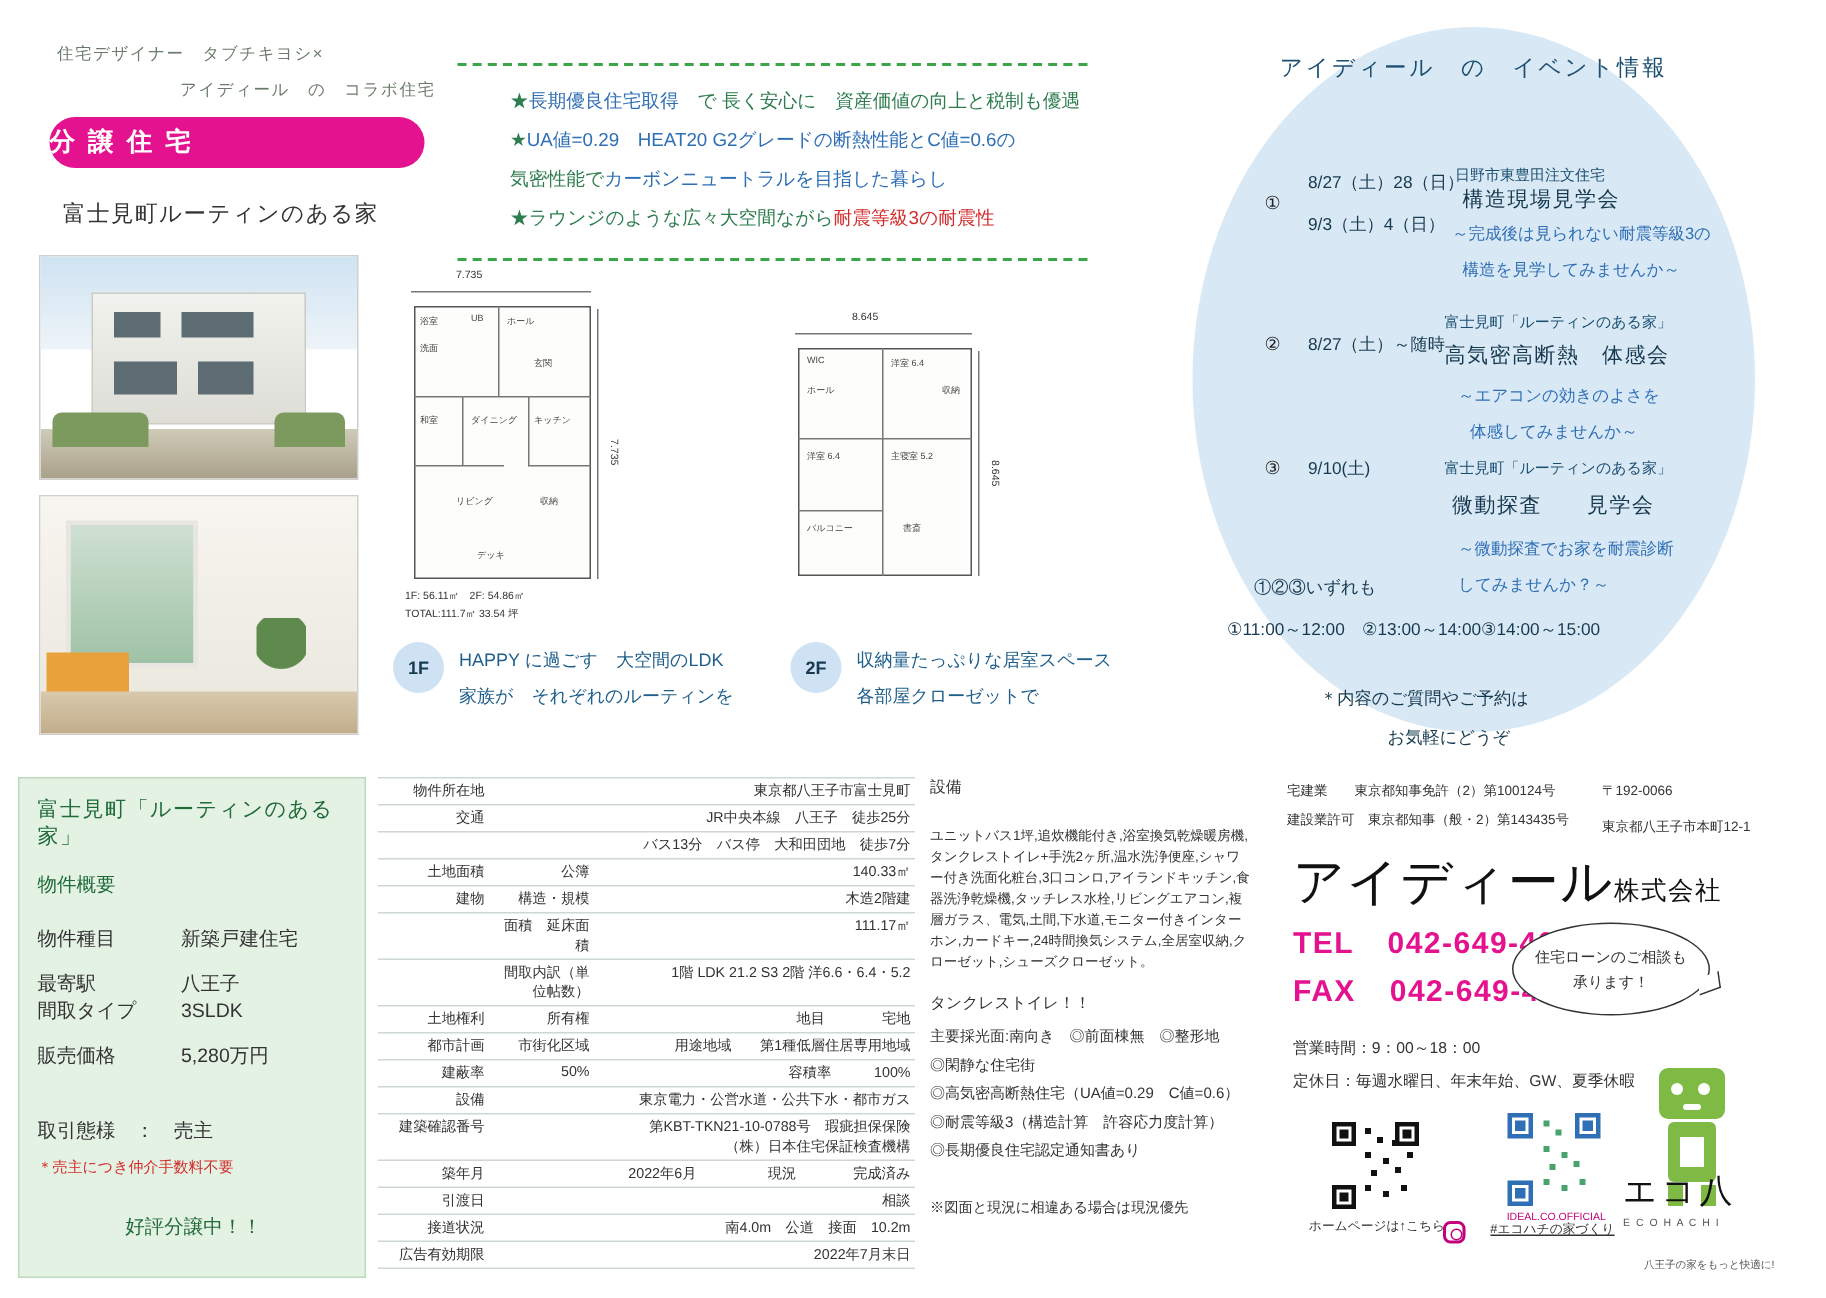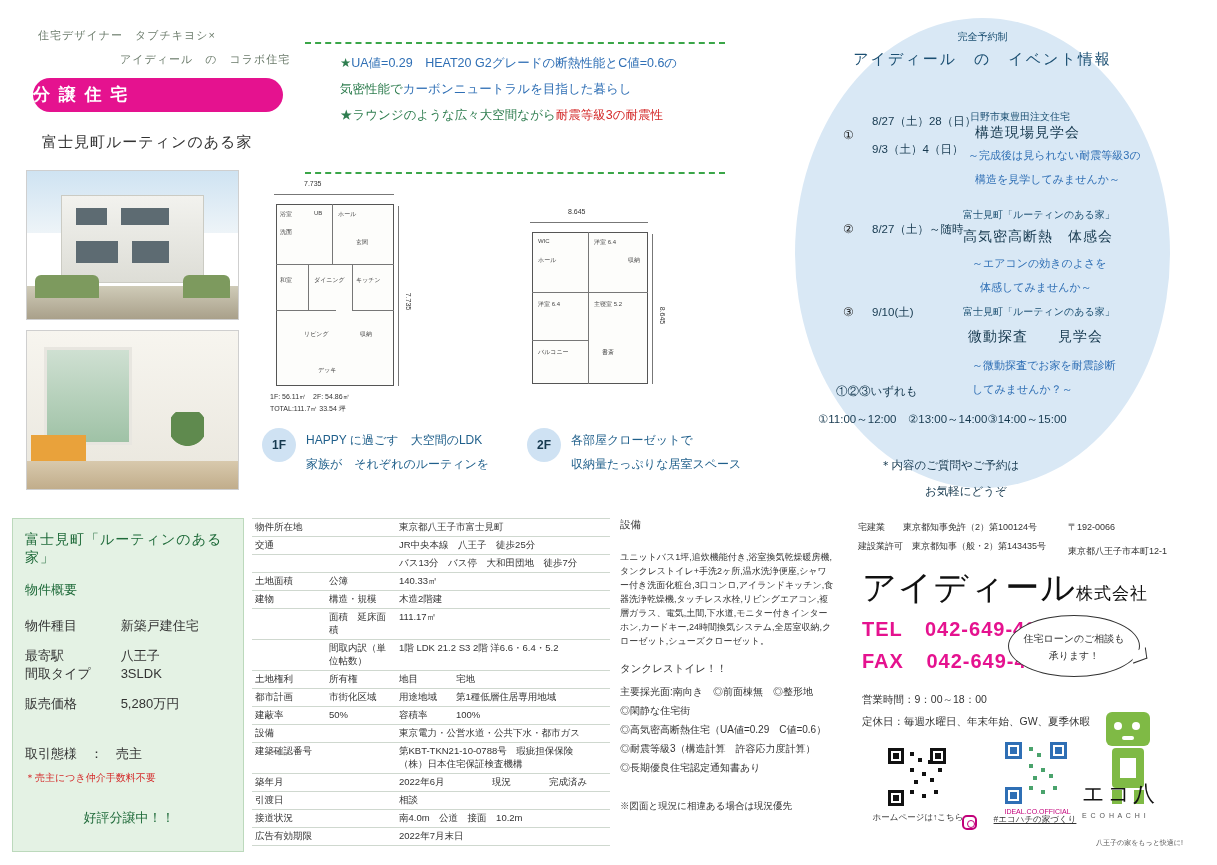--- a/index.html
+++ b/index.html
@@ -83,21 +83,21 @@
   .greencard {
     background:#e4f2e4; border:1px solid #bcd9bc;
   }
   .gc-title { font-size:14px; color:#1f6b3a; letter-spacing:1px; }
   .gc-sub { font-size:13px; color:#1f6b3a; }
   .gc-row { font-size:13px; color:#333; }
   .gc-note { font-size:10px; color:#d42a2a; }
   .gc-bottom { font-size:13px; color:#1f6b3a; }
 
   
-  .spec { font-size:9.5px; color:#333; border-collapse:collapse; width:100%; }
+  .spec { font-size:9.5px; color:#333; border-collapse:collapse; width:100%;text-align:right; }
   .spec td { border-bottom:1px solid #cfd8cf; padding:2px 3px; vertical-align:top; }
   .spec td.k { width:74px; color:#333; }
   .spec td.k2 { width:70px; }
   .spectop { border-top:1px solid #cfd8cf; }
 
   
   .eq { font-size:9px; color:#333; line-height:14px; }
   .eq-h { font-size:10.5px; color:#333; }
   .eq-chk { font-size:10px; color:#333; line-height:19px; }
 
@@ -144,36 +144,38 @@
   <div class="abs hdr-sub" style="left:38px; top:28px;">住宅デザイナー　タブチキヨシ×</div>
   <div class="abs hdr-sub" style="left:120px; top:52px;">アイディール　の　コラボ住宅</div>
   <div class="abs pink-pill" style="left:33px; top:78px;">分 譲 住 宅</div>
   <div class="abs house-title" style="left:42px; top:133px;">富士見町ルーティンのある家</div>
 
   
   <div class="abs dashrule" style="left:305px; top:42px; width:420px;"></div>
   <div class="abs dashrule" style="left:305px; top:172px; width:420px;"></div>
 
   <div class="abs bullets" style="left:340px; top:50px; width:400px;">
+    <div style="margin-top:4px;">
+      <span class="grn">★</span><span class="em">長期優良住宅取得</span><span class="grn">　で 長く安心に　資産価値の向上と税制も優遇</span>
+    </div>
     <div>
       <span class="grn">★</span><span class="em">UA値=0.29　HEAT20 G2グレードの断熱性能とC値=0.6の</span>
     </div>
     <div>
       <span class="grn">気密性能で</span><span class="em">カーボンニュートラルを目指した暮らし</span>
     </div>
     <div>
       <span class="grn">★</span><span class="grn">ラウンジのような広々大空間ながら</span><span class="em2">耐震等級3の耐震性</span>
     </div>
   </div>
 
   
   <div class="abs ellipse" style="left:795px; top:18px;"></div>
 
   <div class="abs" style="left:795px; top:30px; width:375px; text-align:center;">
-    <div class="ev-mini">完全予約制</div>
     <div class="ev-title" style="margin-top:6px;">アイディール　の　イベント情報</div>
   </div>
 
   
   <div class="abs circnum" style="left:843px; top:128px;">①</div>
   <div class="abs ev-mini" style="left:970px; top:110px;">日野市東豊田注文住宅</div>
   <div class="abs" style="left:872px; top:114px; font-size:11.5px; color:#16394f;">8/27（土）28（日）</div>
   <div class="abs ev-head" style="left:975px; top:124px;">構造現場見学会</div>
   <div class="abs" style="left:872px; top:142px; font-size:11.5px; color:#16394f;">9/3（土）4（日）</div>
   <div class="abs ev-sub" style="left:968px; top:148px;">～完成後は見られない耐震等級3の</div>
@@ -276,22 +278,22 @@
 
   
   <div class="abs fbadge" style="left:262px; top:428px;">1F</div>
   <div class="abs fcap" style="left:306px; top:428px; width:220px;">
     <div>HAPPY に過ごす　大空間のLDK</div>
     <div>家族が　それぞれのルーティンを</div>
   </div>
 
   <div class="abs fbadge" style="left:527px; top:428px;">2F</div>
   <div class="abs fcap" style="left:571px; top:428px; width:220px;">
+    <div>収納量たっぷりな居室スペース</div>
     <div>各部屋クローゼットで</div>
-    <div>収納量たっぷりな居室スペース</div>
   </div>
 
   
   <div class="abs greencard" style="left:12px; top:518px; width:232px; height:334px;">
     <div style="padding:12px 10px 0 12px;">
       <div class="gc-title">富士見町「ルーティンのある家」</div>
       <div class="gc-sub" style="margin-top:14px;">物件概要</div>
 
       <div class="gc-row" style="margin-top:18px;">
         <span style="display:inline-block;width:92px;">物件種目</span>

